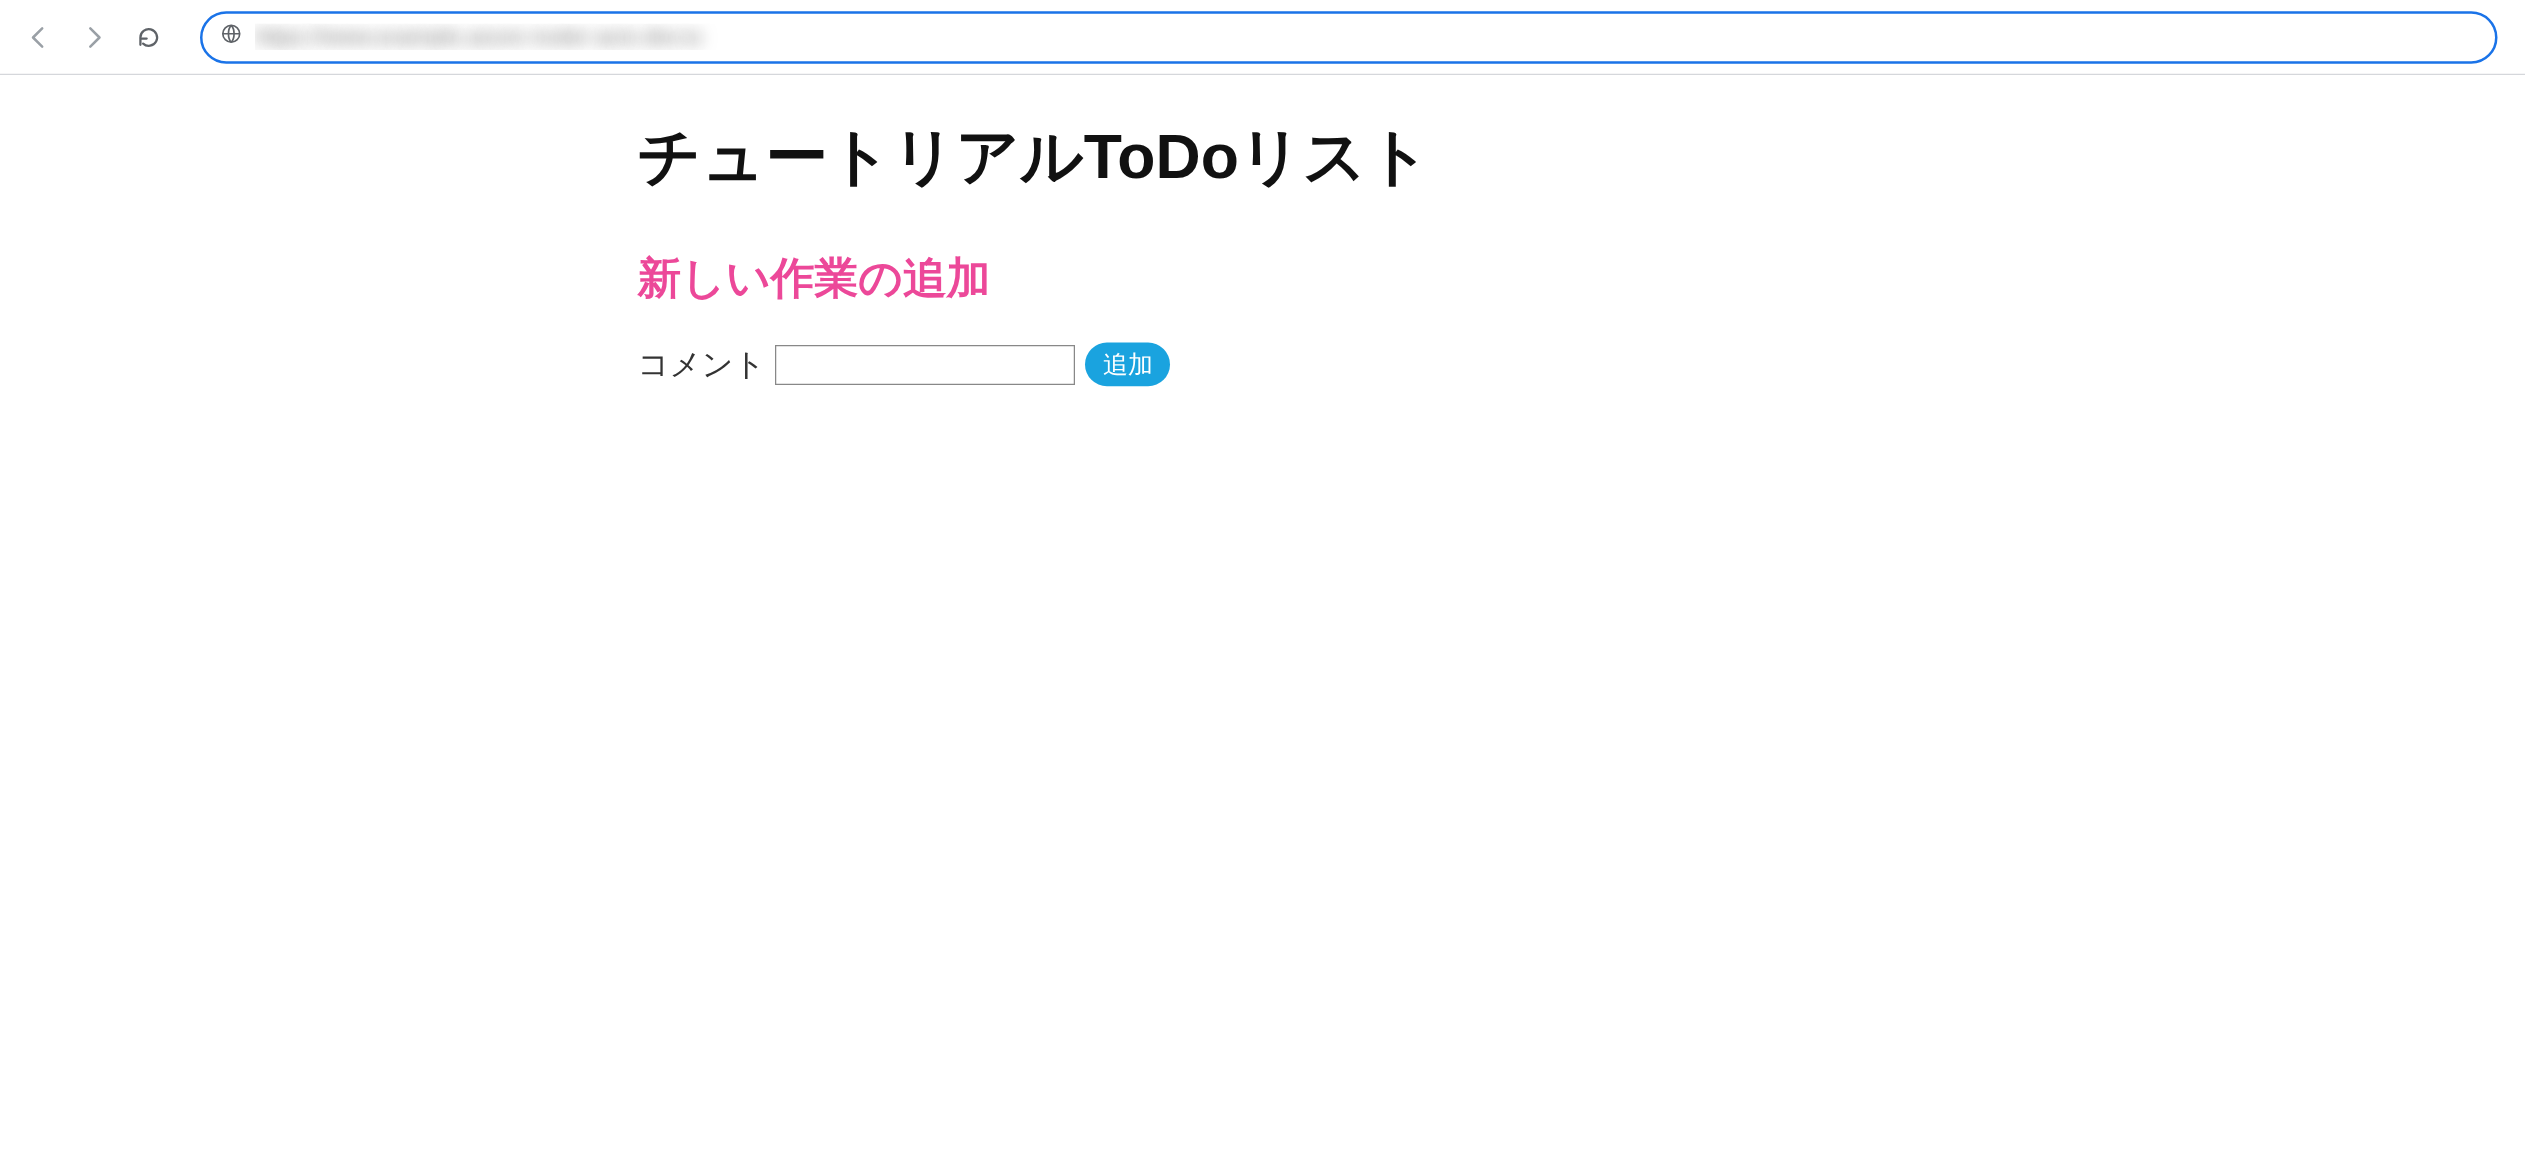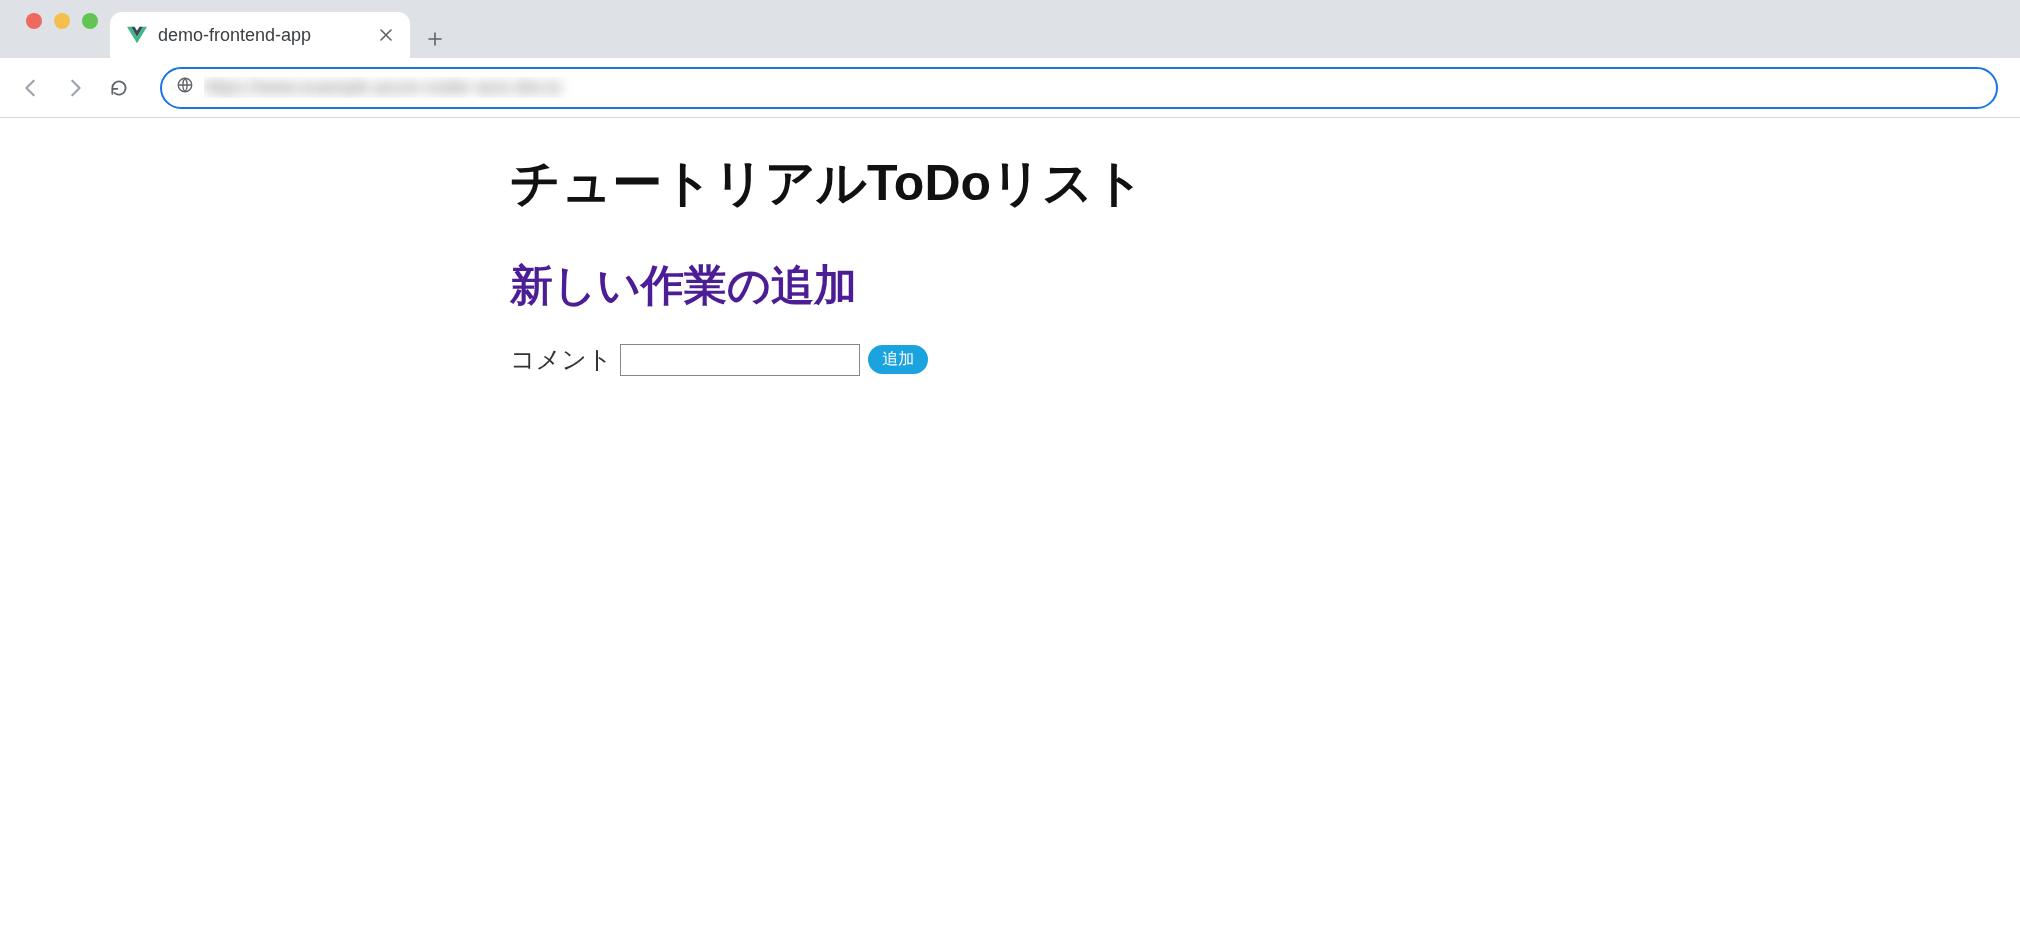--- a/index.html
+++ b/index.html
@@ -181,73 +181,47 @@
     background: #1aa3df;
     color: #fff;
     font-size: 21px;
     border: none;
     border-radius: 999px;
     padding: 4px 18px;
     cursor: pointer;
   }
 
   h2 {
-    font-size: 43px;
+    font-size: 35px;
     font-weight: 700;
     margin: 40px 0 28px 0;
-    color: #4c1d95;
+    color: #ec4899;
   }
 
   .add-row {
     display: flex;
     align-items: center;
     gap: 8px;
     font-size: 25px;
   }
   .add-row input[type="text"] {
     font-size: 20px;
     padding: 3px 6px;
     border: 1px solid #888;
     width: 240px;
     height: 32px;
     background: #fff;
   }
-  .add-row .pill-btn { padding: 4px 14px; font-size: 16px; }
+  .add-row .pill-btn { padding: 4px 14px; font-size: 20px; }
 
 </style>
 </head>
 <body>
 
 <div class="browser-chrome">
-  <div class="tab-strip">
-    <div class="traffic-lights">
-      <span class="traffic-light" style="background:#ec6a5e"></span>
-      <span class="traffic-light" style="background:#f5bf4f"></span>
-      <span class="traffic-light" style="background:#61c554"></span>
-    </div>
-    <div class="tab">
-      <span class="tab-favicon">
-        <svg viewBox="0 0 24 20" width="20" height="18">
-          <path d="M0 0 L12 20 L24 0 L19 0 L12 12 L5 0 Z" fill="#41b883"></path>
-          <path d="M5 0 L12 12 L19 0 L15 0 L12 5 L9 0 Z" fill="#34495e"></path>
-        </svg>
-      </span>
-      <span class="tab-title">demo-frontend-app</span>
-      <span class="tab-close">
-        <svg viewBox="0 0 12 12" width="12" height="12">
-            <path d="M1 1 L11 11 M11 1 L1 11" stroke="#5f6368" stroke-width="1.6" stroke-linecap="round"></path>
-          </svg>
-      </span>
-    </div>
-    <div class="new-tab">
-      <svg viewBox="0 0 14 14" width="14" height="14">
-          <path d="M7 1 V13 M1 7 H13" stroke="#5f6368" stroke-width="1.6" stroke-linecap="round"></path>
-        </svg>
-    </div>
-  </div>
 
   <div class="toolbar">
     <div class="nav-btn">
       <svg viewBox="0 0 24 24" width="22" height="22">
           <path d="M15 4 L7 12 L15 20" fill="none" stroke="#9aa0a6" stroke-width="2.2" stroke-linecap="round" stroke-linejoin="round"></path>
         </svg>
     </div>
     <div class="nav-btn">
       <svg viewBox="0 0 24 24" width="22" height="22">
           <path d="M9 4 L17 12 L9 20" fill="none" stroke="#9aa0a6" stroke-width="2.2" stroke-linecap="round" stroke-linejoin="round"></path>

